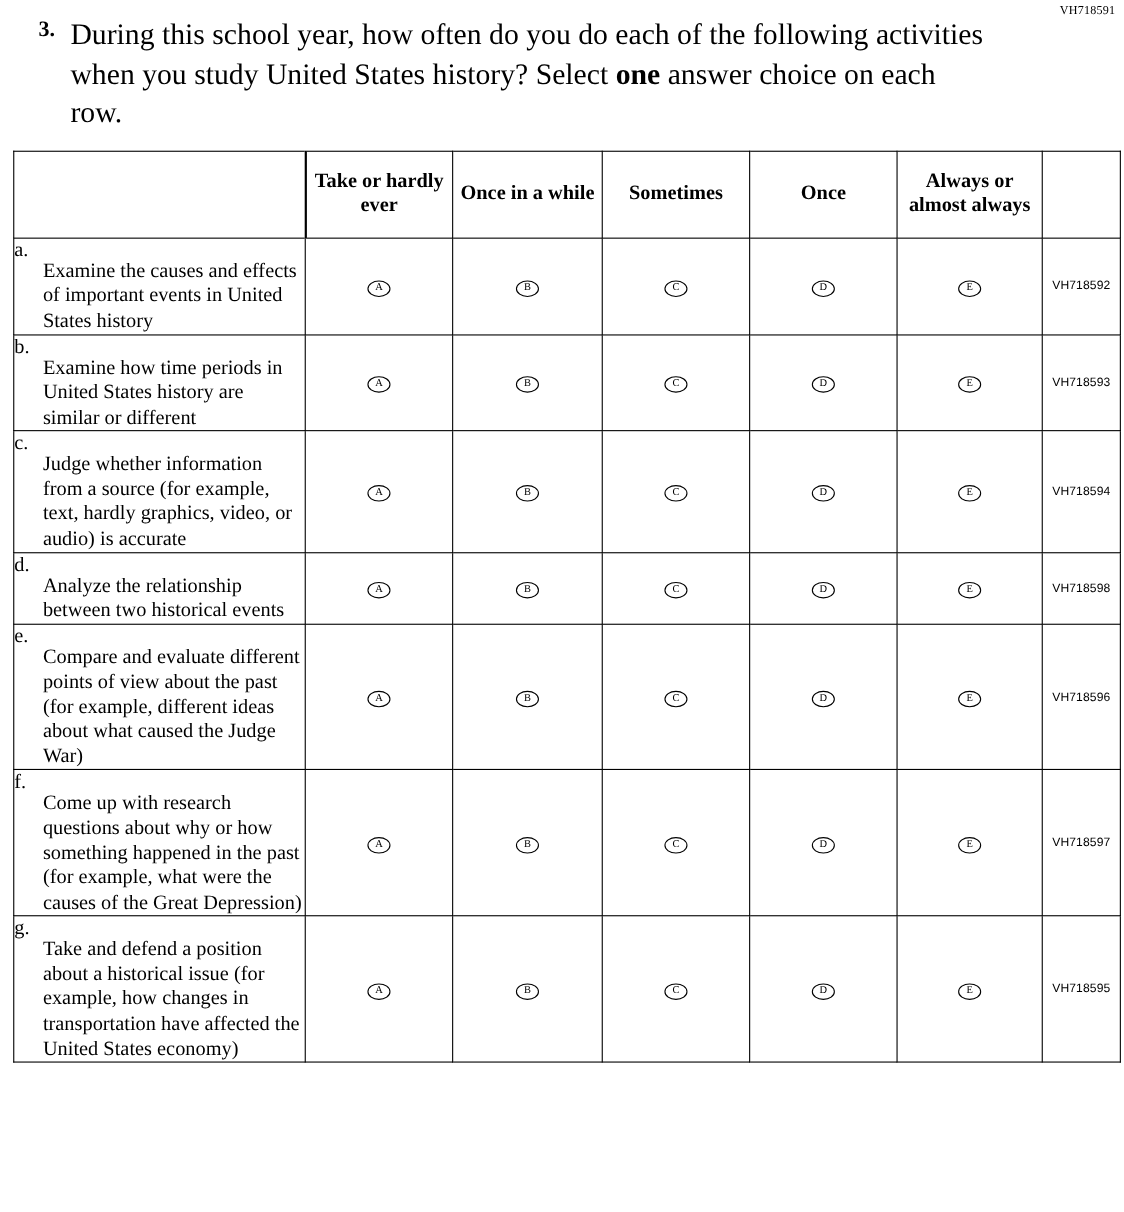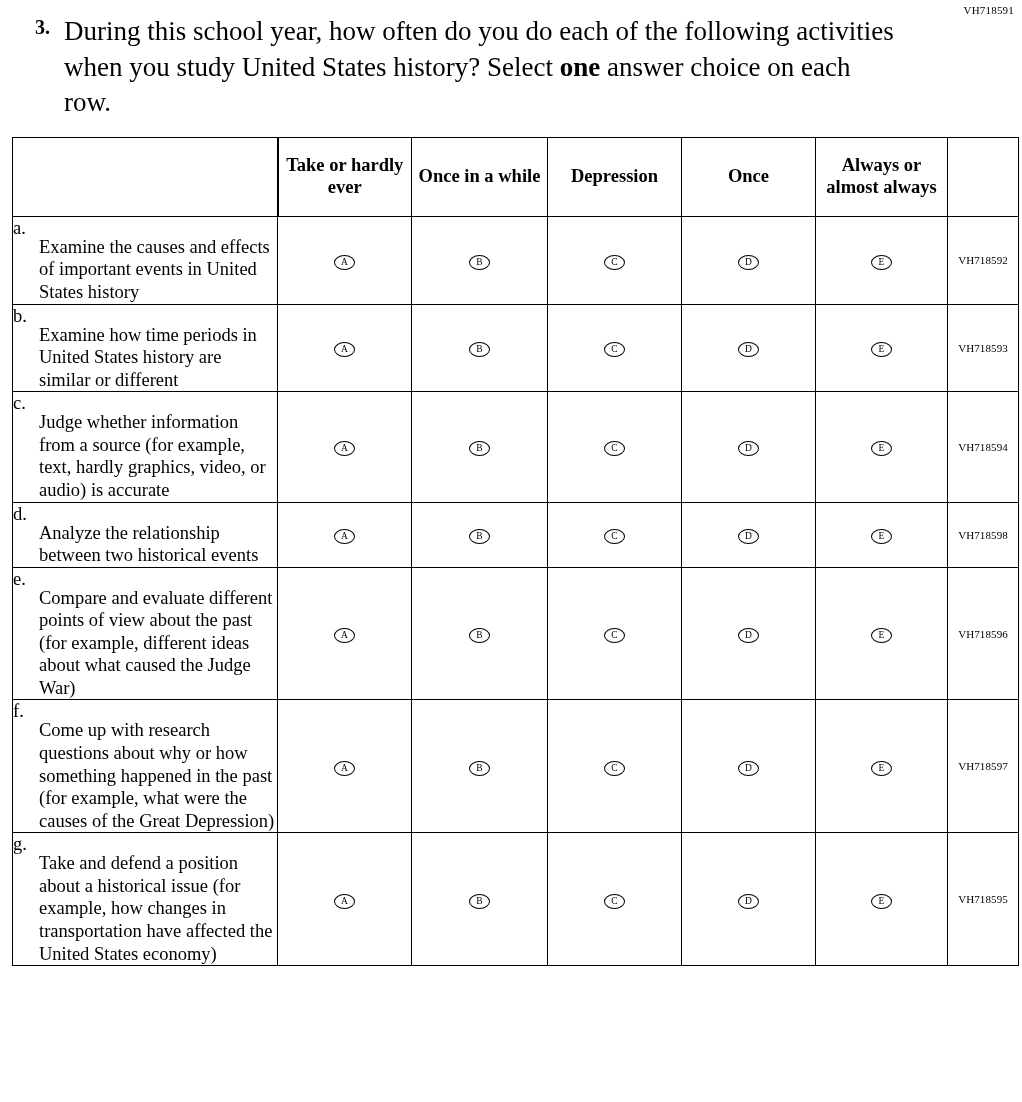--- a/index.html
+++ b/index.html
@@ -127,21 +127,21 @@
     text-align: center;
     font-family: "Liberation Serif", serif;
     letter-spacing: 0;
     position: relative;
     top: 0;
   }
 
   td.id-cell {
     font-size: 11px;
     text-align: center;
-    font-family: Liberation Serif, serif;
+    font-family: Liberation Sans, sans-serif;
     letter-spacing: 0.1px;
   }
 
   
   col.c-label { width: 265px; }
   col.c-opt   { width: 134px; }
   col.c-opt2  { width: 136px; }
   col.c-opt3  { width: 134px; }
   col.c-opt4  { width: 134px; }
   col.c-opt5  { width: 132px; }
@@ -170,21 +170,21 @@
         <col class="c-opt3">
         <col class="c-opt4">
         <col class="c-opt5">
         <col class="c-id">
       </colgroup>
       <thead>
         <tr>
           <th class="first-col"></th>
           <th>Take or hardly ever</th>
           <th>Once in a while</th>
-          <th>Depression</th>
+          <th>Sometimes</th>
           <th>Once</th>
           <th>Always or almost always</th>
           <th class="id-col"></th>
         </tr>
       </thead>
       <tbody>
 
         <tr>
           <td class="label-cell">
             <div class="label-inner">

